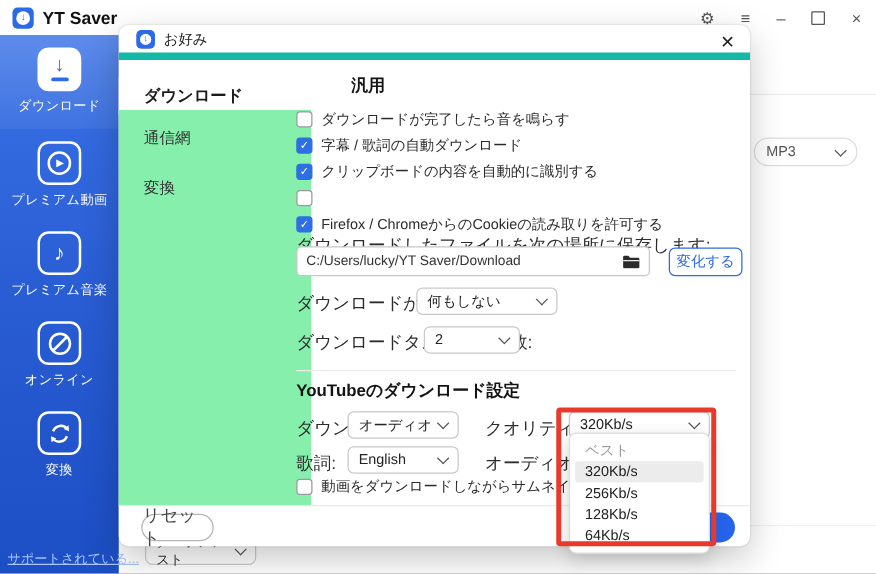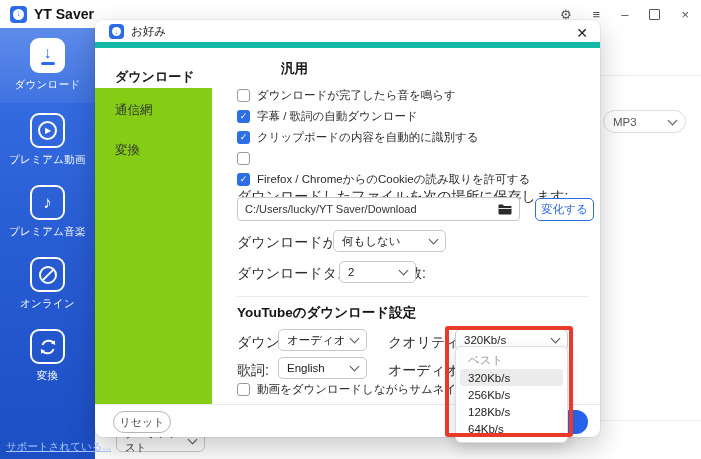--- a/index.html
+++ b/index.html
@@ -38,21 +38,21 @@
   
   .dialog{position:absolute;left:95px;top:20px;width:505px;height:417px;background:#fff;border-radius:8px;
     box-shadow:0 10px 28px rgba(0,0,0,.22),0 0 0 1px rgba(0,0,0,.05);}
   .dlg-header{position:absolute;left:0;top:0;width:100%;height:28px;border-bottom:6px solid #14b8a6;display:flex;align-items:center;gap:7px;padding-left:14px;box-sizing:border-box;}
   .dlg-badge{width:15px;height:15px;background:#2c6be8;border-radius:4px;display:flex;align-items:center;justify-content:center;}
   .dlg-badge .logo-circle{width:9px;height:9px;font-size:7px;}
   .dlg-title{font-size:11.5px;color:#222;}
   .dlg-close{position:absolute;right:12px;top:5px;font-size:14px;color:#222;cursor:pointer;line-height:1.2;}
   .tab-first{position:absolute;left:0;top:42px;width:138px;height:30px;display:flex;align-items:center;padding-left:20px;box-sizing:border-box;
     font-size:13px;font-weight:bold;color:#1b1b1b;cursor:pointer;background:#fff;}
-  .tab-gray{position:absolute;left:0;top:68px;width:117px;height:316px;background:#84cc16;}
+  .tab-gray{position:absolute;left:0;top:68px;width:154px;height:316px;background:#86efac;}
   .tab-item{position:absolute;left:20px;font-size:12.5px;color:#333;cursor:pointer;}
   .tab-network{top:14px;}
   .tab-convert{top:54px;}
   
   .heading{position:absolute;font-size:13.5px;font-weight:bold;color:#141414;}
   .cb-row{position:absolute;left:142px;display:flex;align-items:center;gap:7px;height:18px;cursor:pointer;}
   .cb{width:13px;height:13px;border-radius:3px;box-sizing:border-box;flex:none;display:flex;align-items:center;justify-content:center;}
   .cb.on{background:#2f6fe4;color:#fff;font-size:9px;line-height:1;}
   .cb.off{background:#fff;border:1.5px solid #9a9a9a;}
   .cb-label{font-size:11.5px;color:#2b2b2b;white-space:nowrap;}
@@ -60,21 +60,21 @@
   .path-input{position:absolute;left:142px;top:177px;width:283px;height:24px;border:1px solid #c7c7c7;border-radius:4px;box-sizing:border-box;
     display:flex;align-items:center;justify-content:space-between;padding:0 7px;font-size:11px;color:#333;background:#fff;}
   .path-text{white-space:nowrap;overflow:hidden;}
   .change-btn{position:absolute;left:440px;top:178px;width:59px;height:23px;border:1.5px solid #2d6ae3;border-radius:5px;box-sizing:border-box;
     background:#fff;color:#2d6ae3;font-size:11.5px;display:flex;align-items:center;justify-content:center;cursor:pointer;}
   .select{border:1px solid #c9c9c9;border-radius:5px;box-sizing:border-box;background:#fff;display:flex;align-items:center;justify-content:space-between;
     padding:0 8px;font-size:11.5px;color:#222;cursor:pointer;position:absolute;height:22px;}
   .sep{position:absolute;left:142px;width:352px;height:1px;background:#ebebeb;}
   .footer-sep{position:absolute;left:0;top:384px;width:100%;height:1px;background:#e9e9e9;}
   .reset-btn{position:absolute;left:18px;top:391px;width:58px;height:22px;border:1px solid #b5b5b5;border-radius:11px;box-sizing:border-box;
-    background:#fff;color:#444;font-size:11px;display:flex;align-items:center;justify-content:center;cursor:pointer;}
+    background:#fff;color:#444;font-size:14px;display:flex;align-items:center;justify-content:center;cursor:pointer;}
   .secondary-btn{position:absolute;left:375px;top:390px;width:85px;height:24px;border:1px solid #b5b5b5;border-radius:12px;box-sizing:border-box;background:#fff;cursor:pointer;}
   .apply-btn{position:absolute;left:410px;top:390px;width:83px;height:24px;border-radius:12px;background:#2563eb;color:#fff;font-size:11.5px;
     display:flex;align-items:center;justify-content:center;cursor:pointer;}
   .dropdown-menu{position:absolute;left:360px;top:326px;width:113px;box-sizing:border-box;background:#fff;border:1px solid #ddd;border-radius:6px;
     box-shadow:0 5px 14px rgba(0,0,0,.16);padding:5px 4px;z-index:5;}
   .dd-item{height:17px;display:flex;align-items:center;padding:0 8px;font-size:11.5px;color:#222;border-radius:3px;cursor:pointer;white-space:nowrap;}
   .dd-item.muted{color:#9a9a9a;}
   .dd-item.hl{background:#ececec;}
   
   .red-rect{position:absolute;left:445px;top:326px;width:128px;height:111px;border:4px solid #e8392b;border-radius:3px;box-sizing:border-box;z-index:9;pointer-events:none;}

